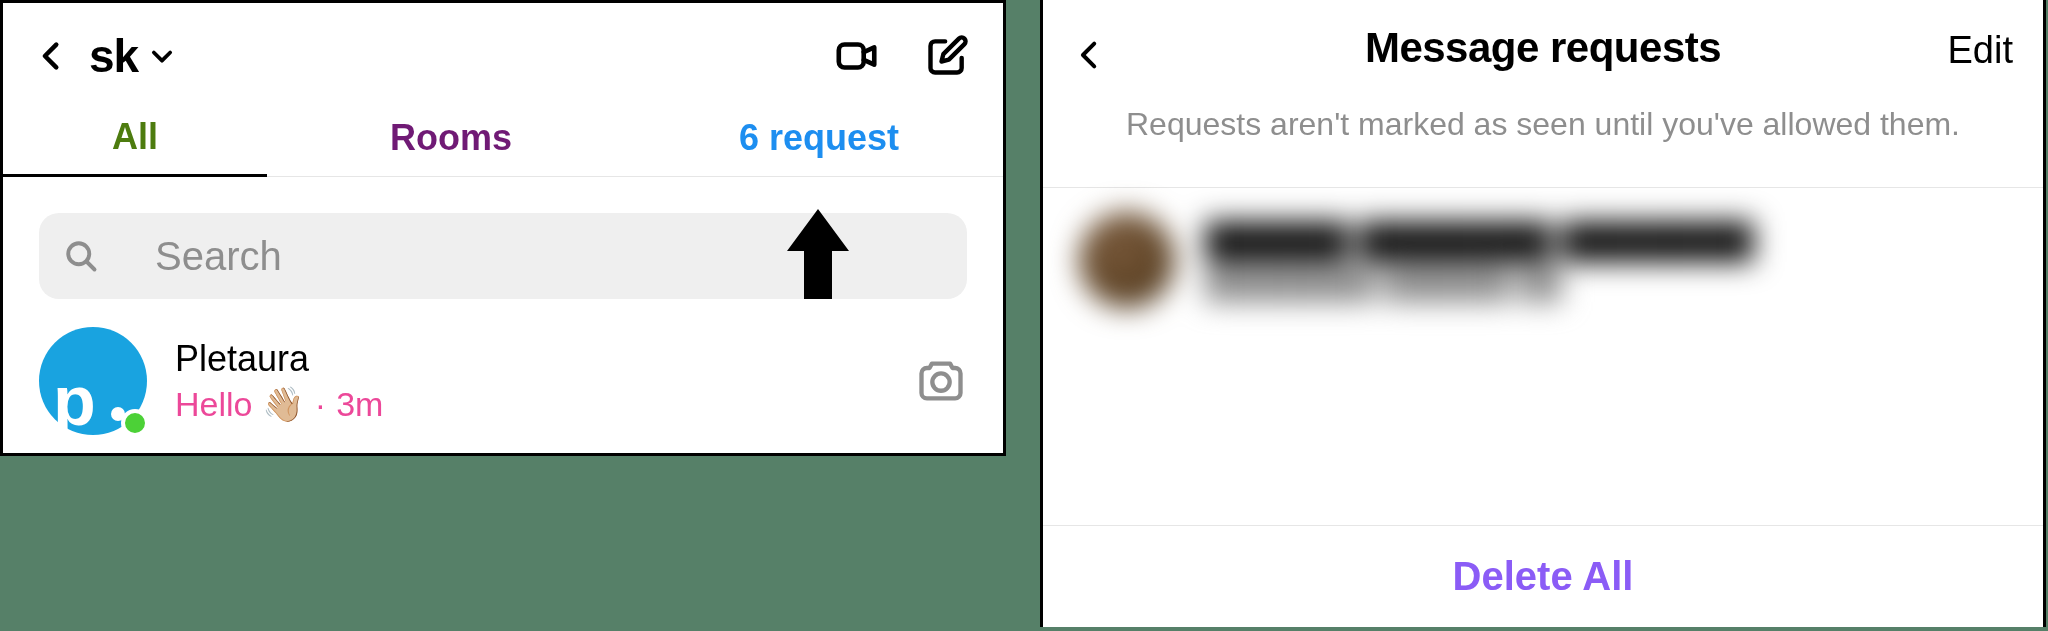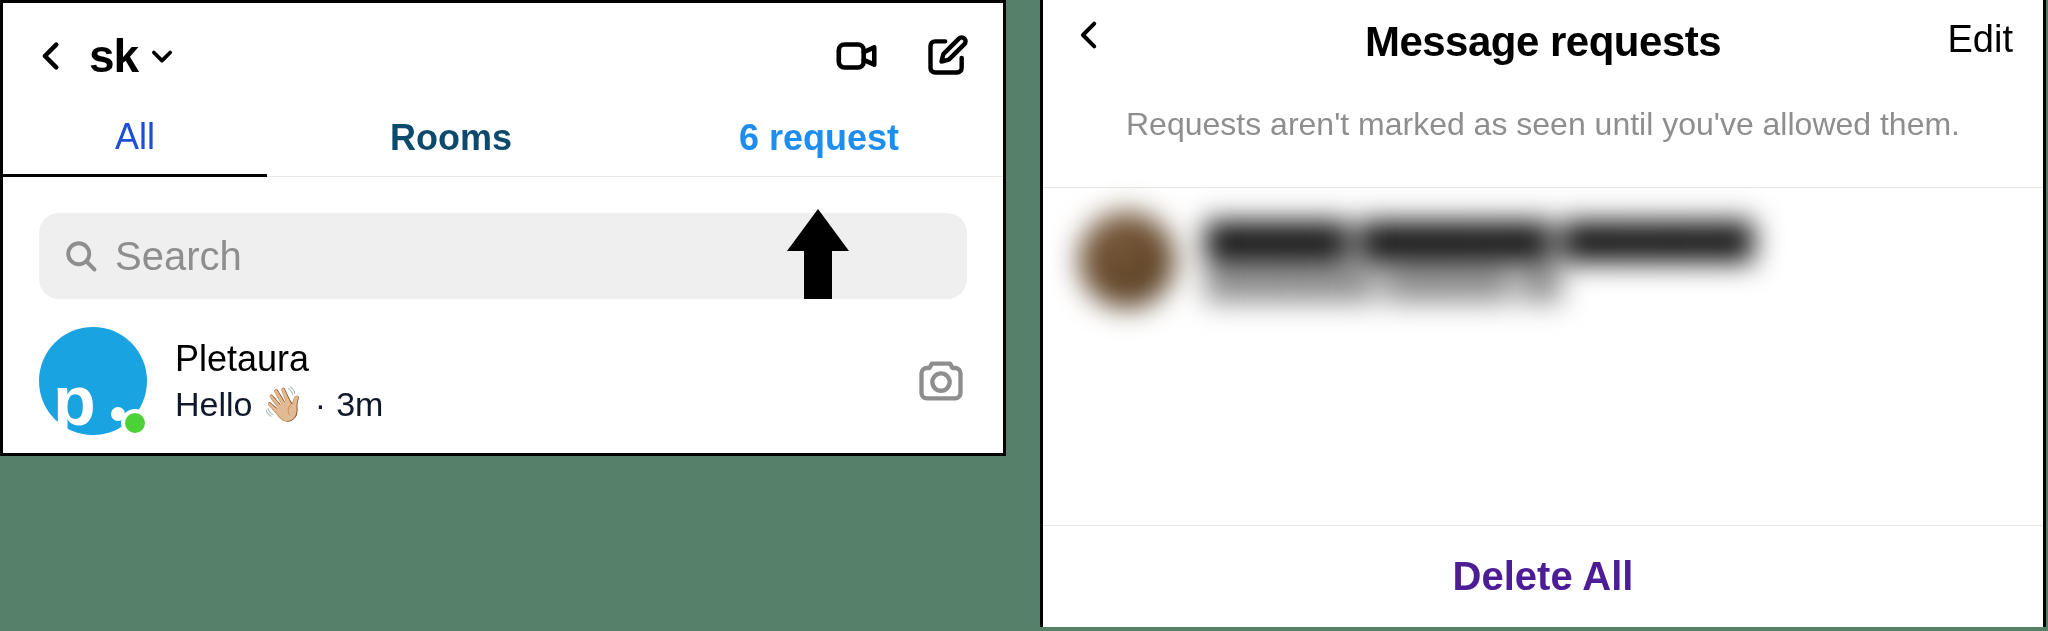--- a/index.html
+++ b/index.html
@@ -57,41 +57,42 @@
     display:flex;
     border-bottom: 1px solid #e6e6e6;
     padding: 0 0px;
     height: 78px;
   }
   .tab {
     flex:1;
     display:flex;align-items:center;justify-content:center;
     font-size: 36px;
     font-weight: 600;
-    color:#0c4a6e;
-    cursor:pointer;
-  }
-  .tab.active { color:#1d4ed8; font-weight:400; border-bottom: 3px solid #000; margin-bottom:-1px; flex:0.5; padding:0 40px;}
+    color:#701a75;
+    cursor:pointer;
+  }
+  .tab.active { color:#4d7c0f; font-weight:700; border-bottom: 3px solid #000; margin-bottom:-1px; flex:0.5; padding:0 40px;}
   .tab.request { color:#1d8ef0; font-weight:700; }
 
   .arrow-indicator {
     position:absolute;
     left: 784px;
     top: 206px;
     width: 62px; height: 90px;
   }
 
   
   .search {
     margin: 36px 36px 0 36px;
     background:#efefef;
     border-radius: 20px;
     height: 86px;
     display:flex;align-items:center;
     padding: 0 24px;
+    gap: 40px;
   }
   .search-ico { width:36px;height:36px; color:#8e8e8e; }
   .search-placeholder {
     margin-left: 16px;
     font-size: 40px;
     color:#8e8e8e;
     font-weight: 400;
   }
 
   
@@ -115,27 +116,27 @@
     width:14px;height:14px;border-radius:50%;
     background:#fff;position:absolute;bottom:14px;left:72px;
   }
   .presence {
     width:28px;height:28px;border-radius:50%;
     background:#4cd137;border:4px solid #fff;
     position:absolute;bottom:-2px;right:-2px;
   }
   .conv-text { margin-left: 28px; flex:1; }
   .conv-name { font-size: 36px; font-weight:500; }
-  .conv-msg { font-size: 34px; color:#0f172a; margin-top:4px; display:flex;align-items:center; gap:10px;}
+  .conv-msg { font-size: 34px; color:#ec4899; margin-top:4px; display:flex;align-items:center; gap:10px;}
   .wave { font-size: 34px; }
   .camera-ico { width:52px;height:52px;color:#8e8e8e; cursor:pointer; }
 
   
   .p2-header {
-    display:flex;align-items:flex-start;
+    display:flex;align-items:flex-end;
     padding: 18px 30px 14px 30px;
     height: 86px;
   }
   .p2-title {
     flex:1;text-align:center;
     font-size: 42px;font-weight:800;
     letter-spacing:-0.5px;
   }
   .p2-edit { font-size:38px;font-weight:400; cursor:pointer; width:100px; text-align:right; }
   .p2-back { width:100px; cursor:pointer; display:flex;align-items:center; }
@@ -157,21 +158,21 @@
   }
   .req-text { flex:1; }
   .req-line1 { font-size:34px;font-weight:700;color:#111; }
   .req-line2 { font-size:30px;color:#8e8e8e;margin-top:6px; }
 
   .blank { flex:1; }
   .delete-all {
     text-align:center;
     font-size:40px;
     font-weight:700;
-    color:#4c1d95;
+    color:#8b5cf6;
     padding: 28px 0;
     border-top:1px solid #e6e6e6;
     cursor:pointer;
   }
   .pane2-inner { display:flex;flex-direction:column;height:100%; }
 </style>
 </head>
 <body>
 
 <div class="pane pane1">

